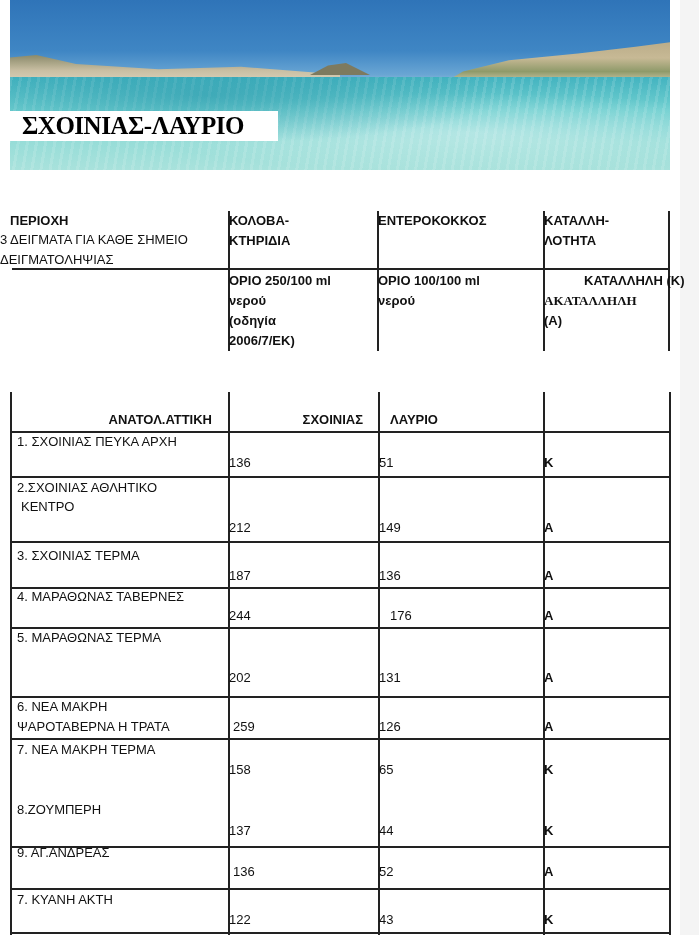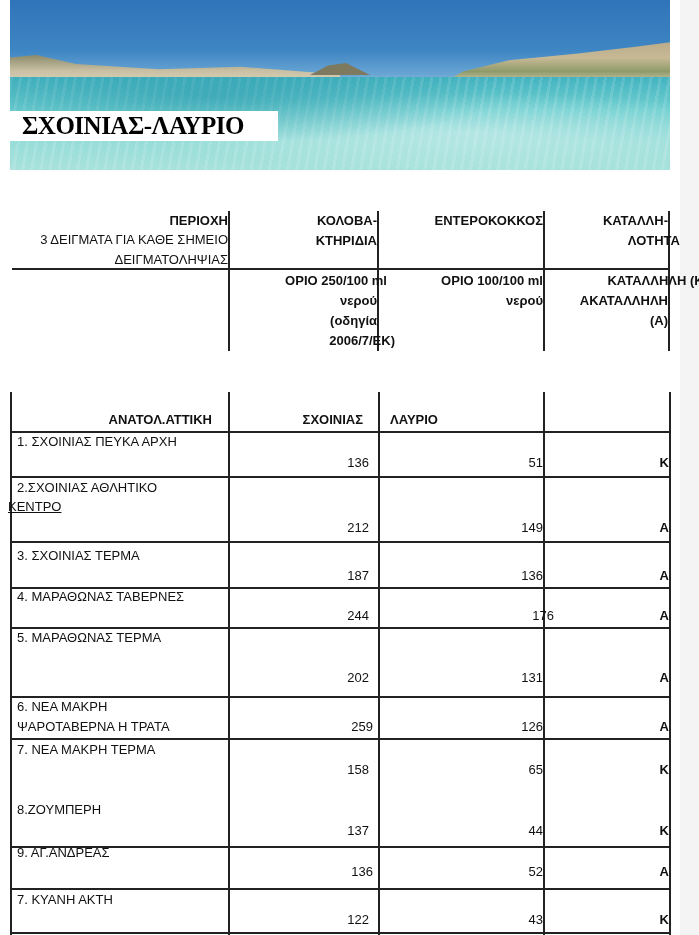--- a/index.html
+++ b/index.html
@@ -46,21 +46,21 @@
     font-family:"Liberation Serif", "DejaVu Serif", serif;
     font-weight:bold; font-size:25px; line-height:30px; letter-spacing:-0.5px;
     padding-left:12px; box-sizing:border-box; color:#000;
   }
 
   
   .vline { position:absolute; width:1.5px; background:#222; }
   .hline { position:absolute; height:1.5px; background:#222; }
   .t { position:absolute; font-size:13px; line-height:20px; }
   .b { font-weight:bold; }
-  .c { text-align:right; }
+  .c { text-align:left; }
   .r { text-align:right; }
 </style>
 </head>
 <body>
 
 <div class="right-strip"></div>
 
 <div class="hero">
   <div class="land-left"></div>
   <div class="islet"></div>
@@ -81,30 +81,30 @@
   <div class="t c" style="left:0px;top:250px;width:228px;">ΔΕΙΓΜΑΤΟΛΗΨΙΑΣ</div>
 
   <div class="t b c" style="left:229px;top:211px;width:148px;">ΚΟΛΟΒΑ-</div>
   <div class="t b c" style="left:229px;top:231px;width:148px;">ΚΤΗΡΙΔΙΑ</div>
 
   <div class="t b c" style="left:378px;top:211px;width:165px;">ΕΝΤΕΡΟΚΟΚΚΟΣ</div>
 
   <div class="t b c" style="left:544px;top:211px;width:124px;">ΚΑΤΑΛΛΗ-</div>
   <div class="t b c" style="left:544px;top:231px;width:136px;">ΛΟΤΗΤΑ</div>
 
-  <div class="t b c" style="left:219px;top:271px;width:168px;">ΟΡΙΟ 250/100 ml</div>
+  <div class="t b c" style="left:229px;top:271px;width:168px;">ΟΡΙΟ 250/100 ml</div>
   <div class="t b c" style="left:229px;top:291px;width:148px;">νερού</div>
   <div class="t b c" style="left:229px;top:311px;width:148px;">(οδηγία</div>
   <div class="t b c" style="left:229px;top:331px;width:166px;">2006/7/ΕΚ)</div>
 
   <div class="t b c" style="left:378px;top:271px;width:165px;">ΟΡΙΟ 100/100 ml</div>
   <div class="t b c" style="left:378px;top:291px;width:165px;">νερού</div>
 
   <div class="t b c" style="left:544px;top:271px;width:124px;padding-left:40px;">ΚΑΤΑΛΛΗΛΗ (Κ)</div>
-  <div class="t b c" style="left:544px;top:291px;width:124px;">ΑΚΑΤΑΛΛΗΛΗ</div>
+  <div class="t b c" style="left:544px;top:291px;width:124px;font-family:Liberation Serif, serif;">ΑΚΑΤΑΛΛΗΛΗ</div>
   <div class="t b c" style="left:544px;top:311px;width:124px;">(Α)</div>
 </div>
 
 <div>
 
   <div class="vline" style="left:10px;top:392px;height:543px;"></div>
   <div class="vline" style="left:228px;top:392px;height:543px;"></div>
   <div class="vline" style="left:378px;top:392px;height:543px;"></div>
   <div class="vline" style="left:543px;top:392px;height:543px;"></div>
   <div class="vline" style="left:669px;top:392px;height:543px;"></div>
@@ -127,21 +127,21 @@
 
   <div>
     <div class="t" style="left:17px;top:432px;width:210px;">1. ΣΧΟΙΝΙΑΣ ΠΕΥΚΑ ΑΡΧΗ</div>
     <div class="t c" style="left:229px;top:453px;width:140px;">136</div>
     <div class="t c" style="left:379px;top:453px;width:164px;">51</div>
     <div class="t b c" style="left:544px;top:453px;width:125px;">Κ</div>
   </div>
 
   <div>
     <div class="t" style="left:17px;top:478px;width:210px;">2.ΣΧΟΙΝΙΑΣ ΑΘΛΗΤΙΚΟ</div>
-    <div class="t" style="left:8px;top:497px;width:210px;text-decoration:underline;">ΚΕΝΤΡΟ</div>
+    <div class="t" style="left:21px;top:497px;width:210px;">ΚΕΝΤΡΟ</div>
     <div class="t c" style="left:229px;top:518px;width:140px;">212</div>
     <div class="t c" style="left:379px;top:518px;width:164px;">149</div>
     <div class="t b c" style="left:544px;top:518px;width:125px;">Α</div>
   </div>
 
   <div>
     <div class="t" style="left:17px;top:546px;width:210px;">3. ΣΧΟΙΝΙΑΣ ΤΕΡΜΑ</div>
     <div class="t c" style="left:229px;top:566px;width:140px;">187</div>
     <div class="t c" style="left:379px;top:566px;width:164px;">136</div>
     <div class="t b c" style="left:544px;top:566px;width:125px;">Α</div>

